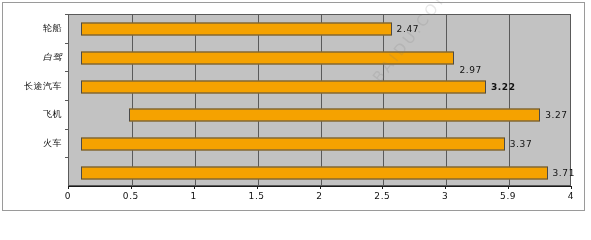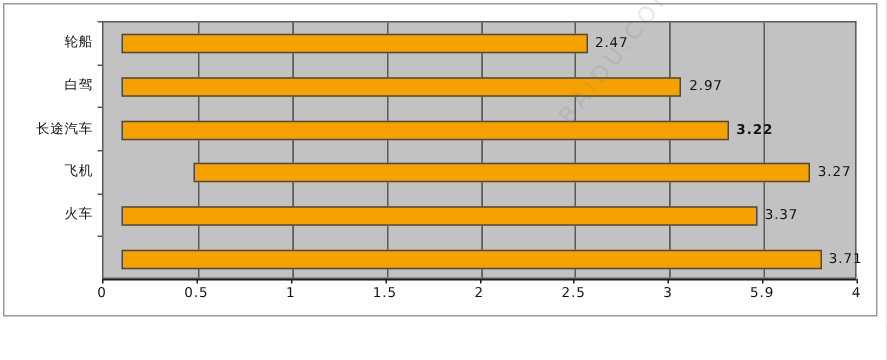--- a/index.html
+++ b/index.html
@@ -187,21 +187,21 @@
           <div class="gridline" style="left: 377.25px;"></div>
           <div class="gridline" style="left: 440.125px;"></div>
         </div>
       <div id="bars">
           <div class="bar-row" style="top: 0px; height: 28.6667px;">
             <div class="bar" style="width: 310.603px; background: rgb(245, 162, 0); border-color: rgb(74, 74, 74);"></div>
             <div class="bar-value" style="left: 315.603px;">2.47</div>
           </div>
           <div class="bar-row" style="top: 28.6667px; height: 28.6667px;">
             <div class="bar" style="width: 373.478px; background: rgb(245, 162, 0); border-color: rgb(74, 74, 74);"></div>
-            <div class="bar-value" style="left: 378.478px;">2.97</div>
+            <div class="bar-value" style="left: 378.478px; margin-top: 12px;">2.97</div>
           </div>
           <div class="bar-row" style="top: 57.3333px; height: 28.6667px;">
             <div class="bar" style="width: 404.915px; background: rgb(245, 162, 0); border-color: rgb(74, 74, 74);"></div>
             <div class="bar-value" style="left: 409.915px; font-weight: bold;">3.22</div>
           </div>
           <div class="bar-row" style="top: 86px; height: 28.6667px; margin-left: 48px;">
             <div class="bar" style="width: 411.202px; background: rgb(245, 162, 0); border-color: rgb(74, 74, 74);"></div>
             <div class="bar-value" style="left: 416.202px;">3.27</div>
           </div>
           <div class="bar-row" style="top: 114.667px; height: 28.6667px;">
@@ -212,21 +212,21 @@
             <div class="bar" style="width: 466.532px; background: rgb(245, 162, 0); border-color: rgb(74, 74, 74);"></div>
             <div class="bar-value" style="left: 471.532px;">3.71</div>
           </div>
         </div>
       <div id="watermark">BAIDU.COM</div>
     </div>
 
     <div id="cat-labels">
         <div class="cat-label" style="top: 28.3333px;">轮船</div>
         <div class="cat-tick" style="top: 14px;"></div>
-        <div class="cat-label" style="top: 57px;">白驾</div>
+        <div class="cat-label" style="top: 57px; font-style: italic;">白驾</div>
         <div class="cat-tick" style="top: 42.6667px;"></div>
         <div class="cat-label" style="top: 85.6667px;">长途汽车</div>
         <div class="cat-tick" style="top: 71.3333px;"></div>
         <div class="cat-label" style="top: 114.333px;">飞机</div>
         <div class="cat-tick" style="top: 100px;"></div>
         <div class="cat-label" style="top: 143px;">火车</div>
         <div class="cat-tick" style="top: 128.667px;"></div>
         <div class="cat-tick" style="top: 157.333px;"></div>
       </div>
 

